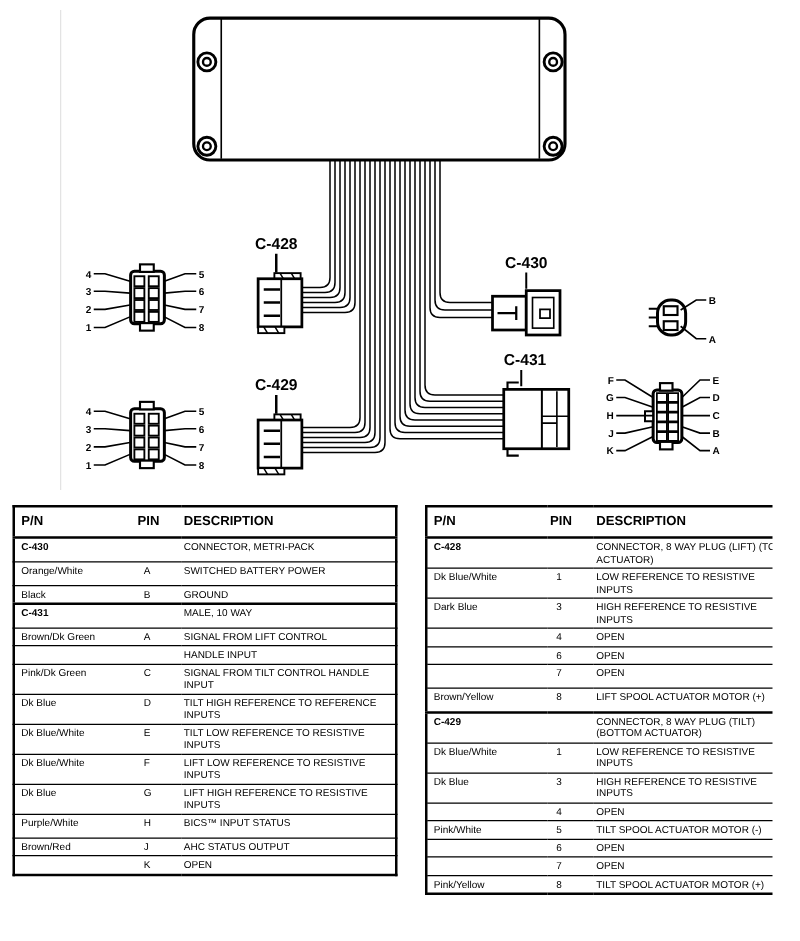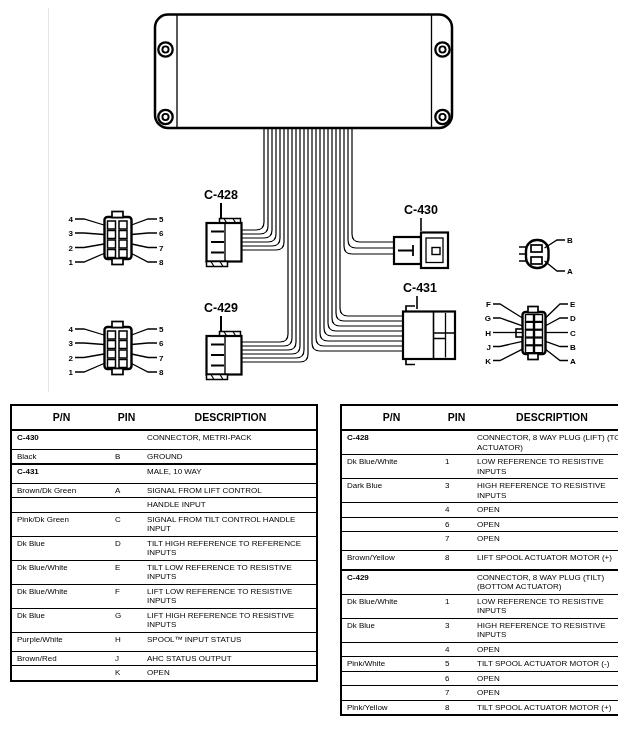--- a/index.html
+++ b/index.html
@@ -6,21 +6,21 @@
   body{margin:0;background:#fff}
   .canvas{position:relative;width:618px;height:753px;background:#fff;color:#000;
           font-family:"Liberation Sans",sans-serif;overflow:hidden}
   svg.diagram{position:absolute;left:0;top:0}
   .s{stroke:#000;fill:none}
   .fw{fill:#fff;stroke:#000}
   .clabel{font:bold 12.5px "Liberation Sans",sans-serif;fill:#000}
   .pinlbl{font:bold 8px "Liberation Sans",sans-serif;fill:#000}
   .tbl{position:absolute}
   .tbl table{width:100%;border-collapse:collapse;border:2px solid #000;table-layout:fixed}
-  .tbl th{font-size:10.5px;font-weight:bold;text-align:center;padding:5px 2px 6px 5px;
+  .tbl th{font-size:10.5px;font-weight:bold;text-align:left;padding:5px 2px 6px 5px;
           border-bottom:1.5px solid #000}
   .tbl th.pin-h,.tbl th.desc-h{padding-left:2px}
   .tbl td{font-size:8px;line-height:9.5px;vertical-align:top;border-top:1px solid #000;
           padding:2px 2px 2px 5px;overflow:hidden}
   .tbl td.pin{padding-left:7px}
   .tbl td.desc{padding-left:2px;padding-right:2px}
   .tbl tr.section td{border-top:2px solid #000}
   .tbl tr.section td.pn{font-weight:bold}
   .tbl tr.tall td{height:19px}
 </style>
@@ -259,20 +259,25 @@
           <th class="pin-h">PIN</th>
           <th class="desc-h">DESCRIPTION</th>
         </tr>
       </thead>
       <tbody>
           <tr class="section tall">
             <td class="pn">C-430</td>
             <td class="pin"></td>
             <td class="desc">CONNECTOR, METRI-PACK</td>
           </tr>
+          <tr class="tall">
+            <td class="pn">Orange/White</td>
+            <td class="pin">A</td>
+            <td class="desc">SWITCHED BATTERY POWER</td>
+          </tr>
           <tr>
             <td class="pn">Black</td>
             <td class="pin">B</td>
             <td class="desc">GROUND</td>
           </tr>
           <tr class="section tall">
             <td class="pn">C-431</td>
             <td class="pin"></td>
             <td class="desc">MALE, 10 WAY</td>
           </tr>
@@ -307,21 +312,21 @@
             <td class="desc">LIFT LOW REFERENCE TO RESISTIVE INPUTS</td>
           </tr>
           <tr>
             <td class="pn">Dk Blue</td>
             <td class="pin">G</td>
             <td class="desc">LIFT HIGH REFERENCE TO RESISTIVE INPUTS</td>
           </tr>
           <tr class="tall">
             <td class="pn">Purple/White</td>
             <td class="pin">H</td>
-            <td class="desc">SPOOL™ INPUT STATUS</td>
+            <td class="desc">BICS™ INPUT STATUS</td>
           </tr>
           <tr>
             <td class="pn">Brown/Red</td>
             <td class="pin">J</td>
             <td class="desc">AHC STATUS OUTPUT</td>
           </tr>
           <tr>
             <td class="pn"></td>
             <td class="pin">K</td>
             <td class="desc">OPEN</td>

